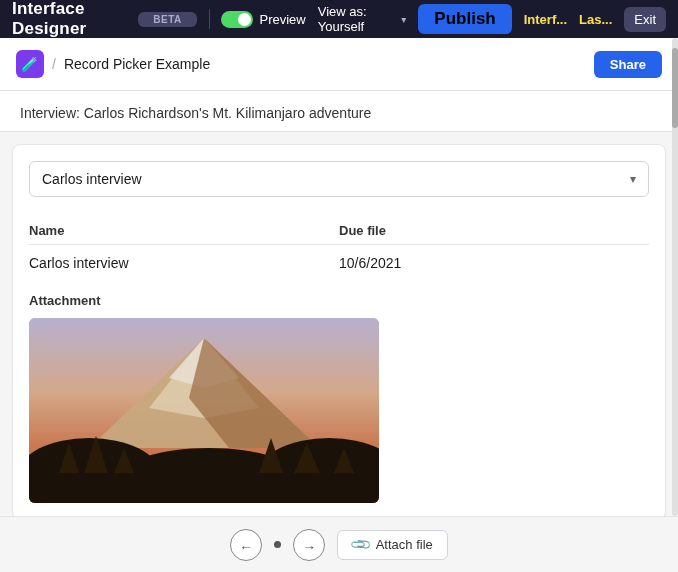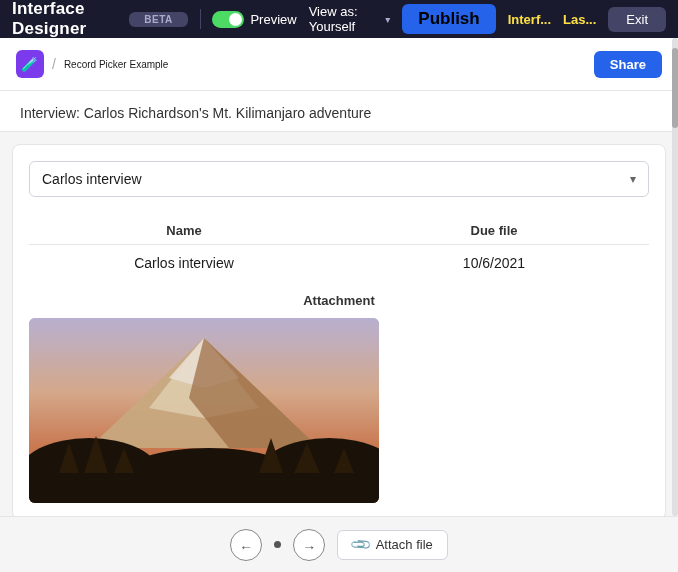--- a/index.html
+++ b/index.html
@@ -90,21 +90,21 @@
     .nav-truncated {
       color: #fde047;
       font-size: 13px;
       font-weight: bold;
     }
     .exit-btn {
       background: #444466;
       color: white;
       border: none;
       border-radius: 6px;
-      padding: 5px 18px;
+      padding: 5px 10px;
       font-size: 13px;
       cursor: pointer;
       margin-left: auto;
     }
 
     
     .breadcrumb-row {
       display: flex;
       align-items: center;
       background: white;
@@ -126,21 +126,21 @@
     .breadcrumb-group {
       color: #555;
       font-size: 14px;
     }
     .breadcrumb-sep {
       color: #aaa;
       font-size: 14px;
     }
     .breadcrumb-page {
       color: #1a1a1a;
-      font-size: 10px;
+      font-size: 14px;
       font-weight: 500;
     }
     .share-btn {
       margin-left: auto;
       background: #2563eb;
       color: white;
       border: none;
       border-radius: 6px;
       padding: 6px 16px;
       font-size: 13px;
@@ -157,21 +157,20 @@
       color: #333;
     }
 
     
     .main-content {
       background: white;
       margin: 12px;
       border-radius: 8px;
       border: 1px solid #e5e5e5;
       padding: 16px;
-      text-align: center;
     }
 
     
     .record-picker {
       width: 100%;
       border: 1px solid #d1d5db;
       border-radius: 6px;
       padding: 9px 12px;
       font-size: 14px;
       color: #1a1a1a;

